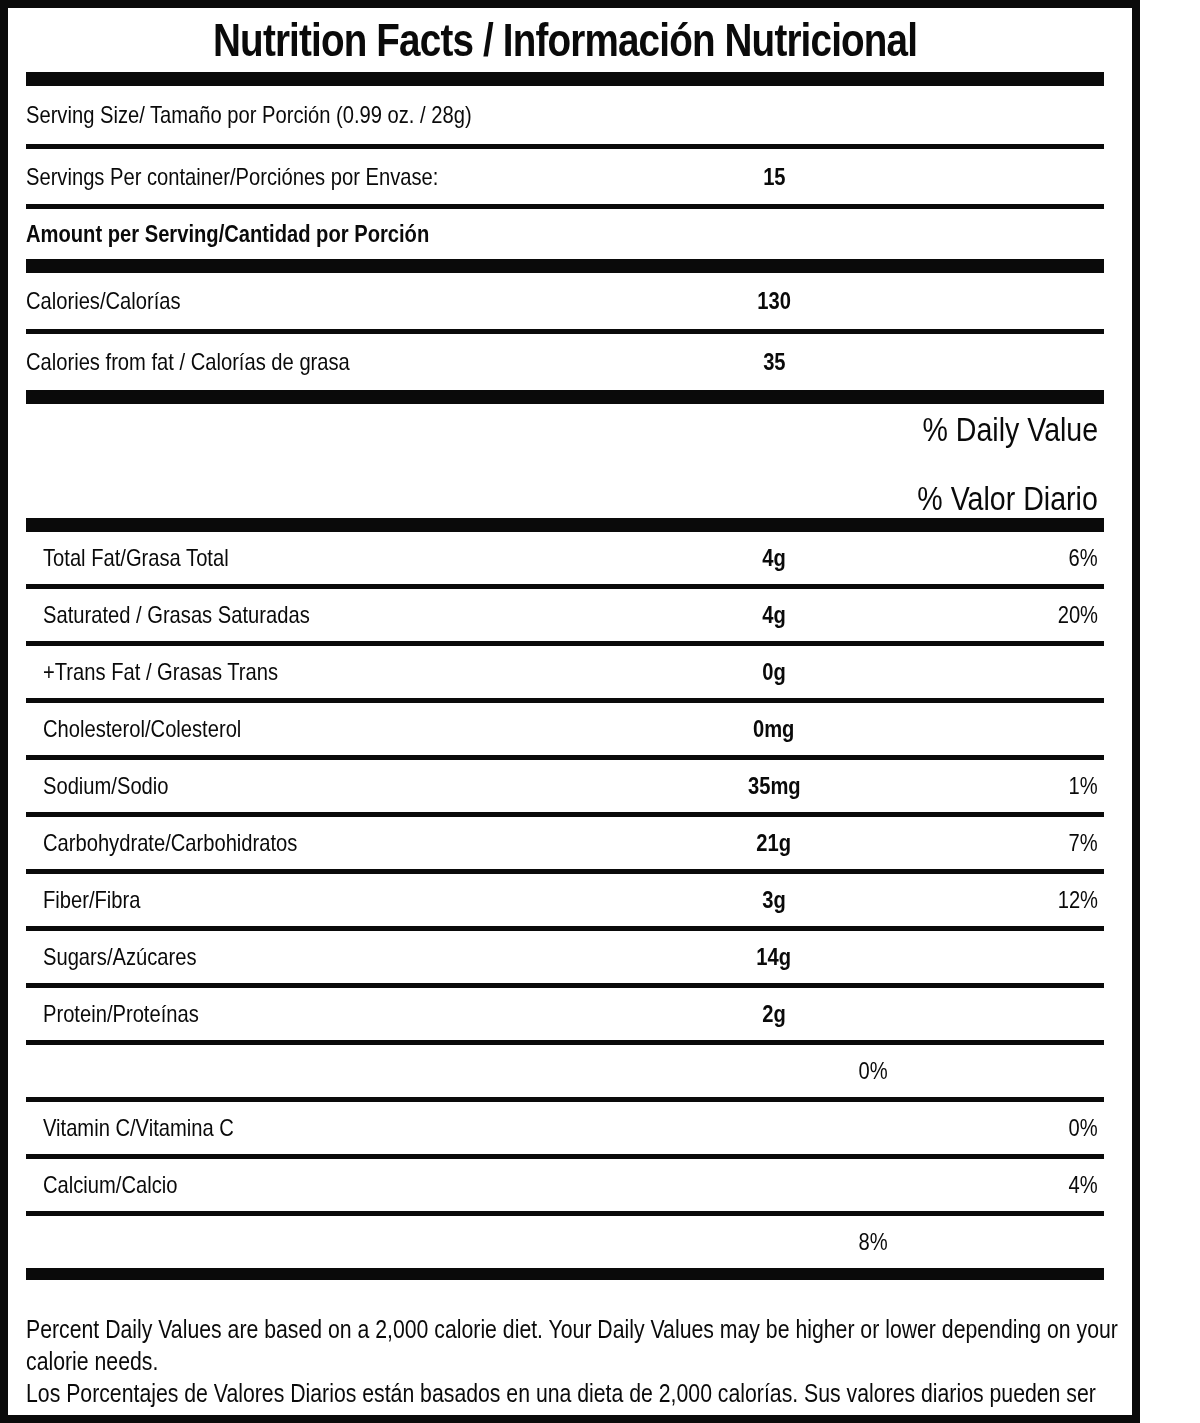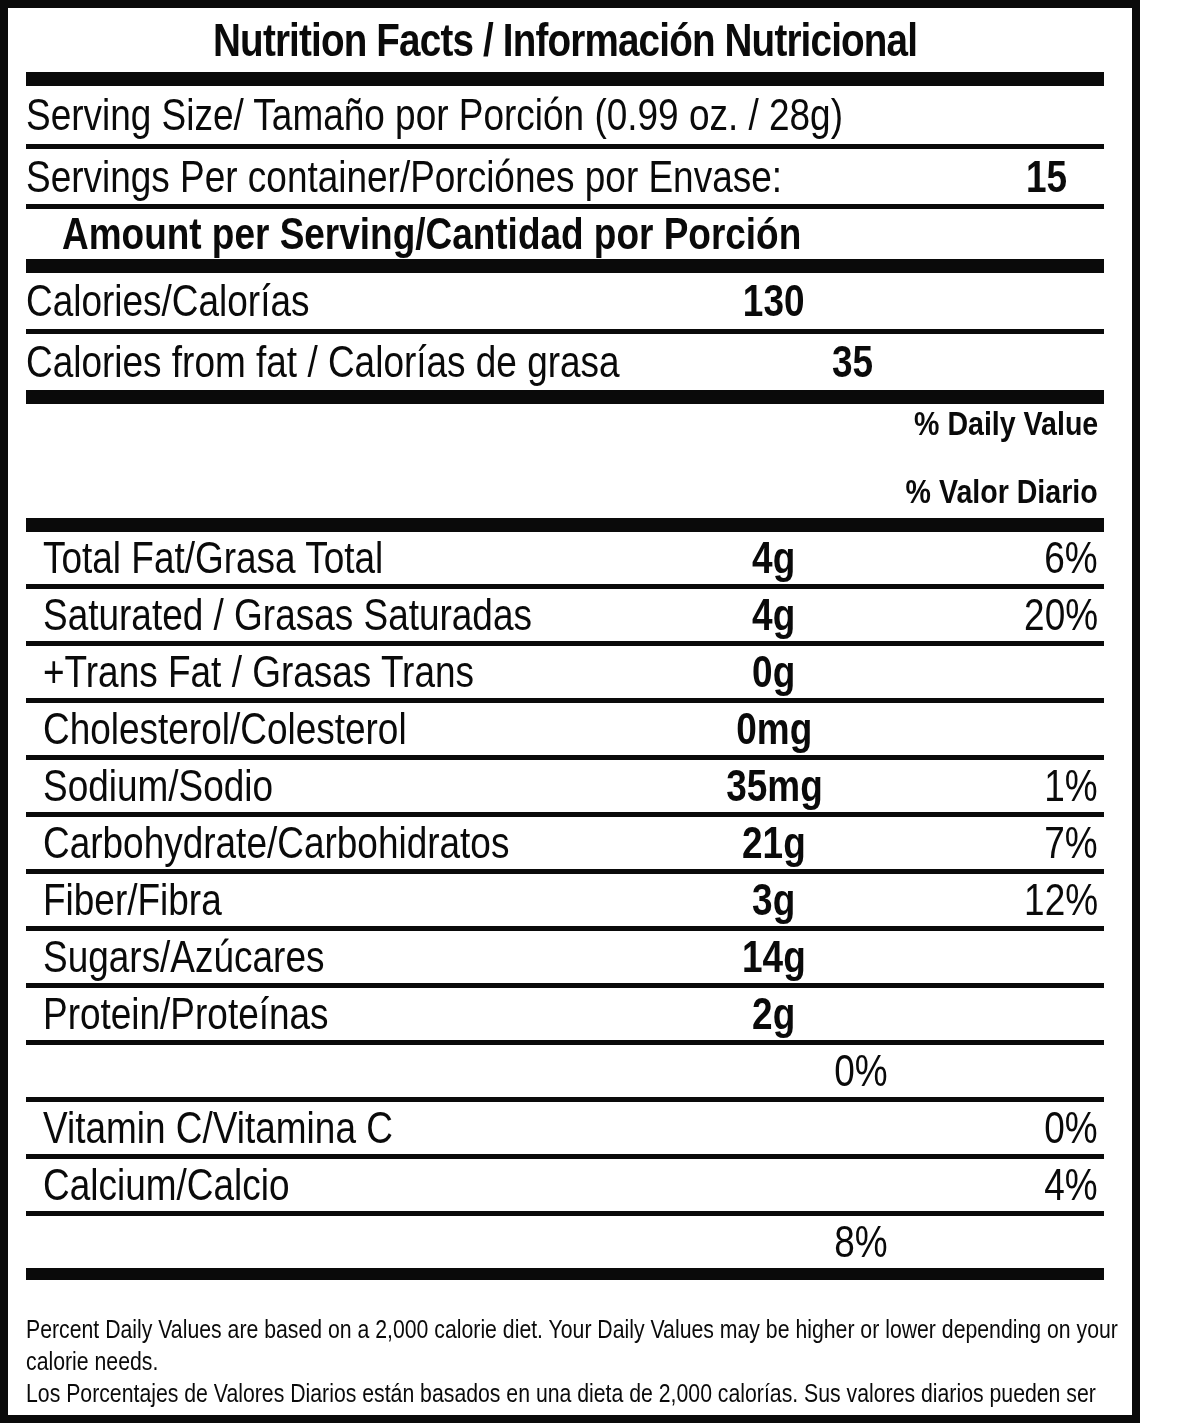--- a/index.html
+++ b/index.html
@@ -10,28 +10,28 @@
     padding:0 28px 0 18px;overflow:hidden;
   }
   
   .c{display:inline-block;transform:scaleX(.84);transform-origin:0 50%;white-space:nowrap;}
   .cc{transform-origin:50% 50%;}
   .cr{transform-origin:100% 50%;}
   .title-row{height:64px;display:flex;align-items:center;justify-content:center;}
   .title-row .t{font-size:46px;font-weight:bold;letter-spacing:-1px;}
   .bar{height:14px;background:#0a0a0a;}
   .thin{height:5px;background:#0a0a0a;}
-  .row{display:grid;grid-template-columns:1fr 240px 210px;align-items:center;font-size:44px;}
+  .row{display:grid;grid-template-columns:1fr 240px 210px;align-items:center;font-size:24px;}
   .row .lab{overflow:visible;}
   .row .amt{text-align:center;font-weight:bold;}
   .row .dv{text-align:right;padding-right:6px;}
-  .h58{height:58px;}.h55{height:55px;}.h50{height:50px;margin-left:36px;}.h56{height:56px;}.h52{height:52px;margin-left:17px;}
+  .h58{height:58px;}.h55{height:55px;}.h50{height:50px;}.h56{height:56px;}.h52{height:52px;margin-left:17px;}
   .bold{font-weight:bold;}
-  .dvhead{height:45px;display:flex;align-items:flex-start;justify-content:flex-end;
-          font-size:34px;font-weight:bold;padding-right:6px;}
+  .dvhead{height:45px;display:flex;align-items:flex-end;justify-content:flex-end;
+          font-size:34px;font-weight:normal;padding-right:6px;}
   .footer{padding-top:12px;font-size:25px;line-height:32px;margin-top:21px;}
   .footer .fwrap{width:1338px;transform:scaleX(.85);transform-origin:0 0;}
 </style>
 </head>
 <body>
 
 <div class="nf">
 
   <div class="title-row">
     <span class="t c cc">Nutrition Facts / Información Nutricional</span>

